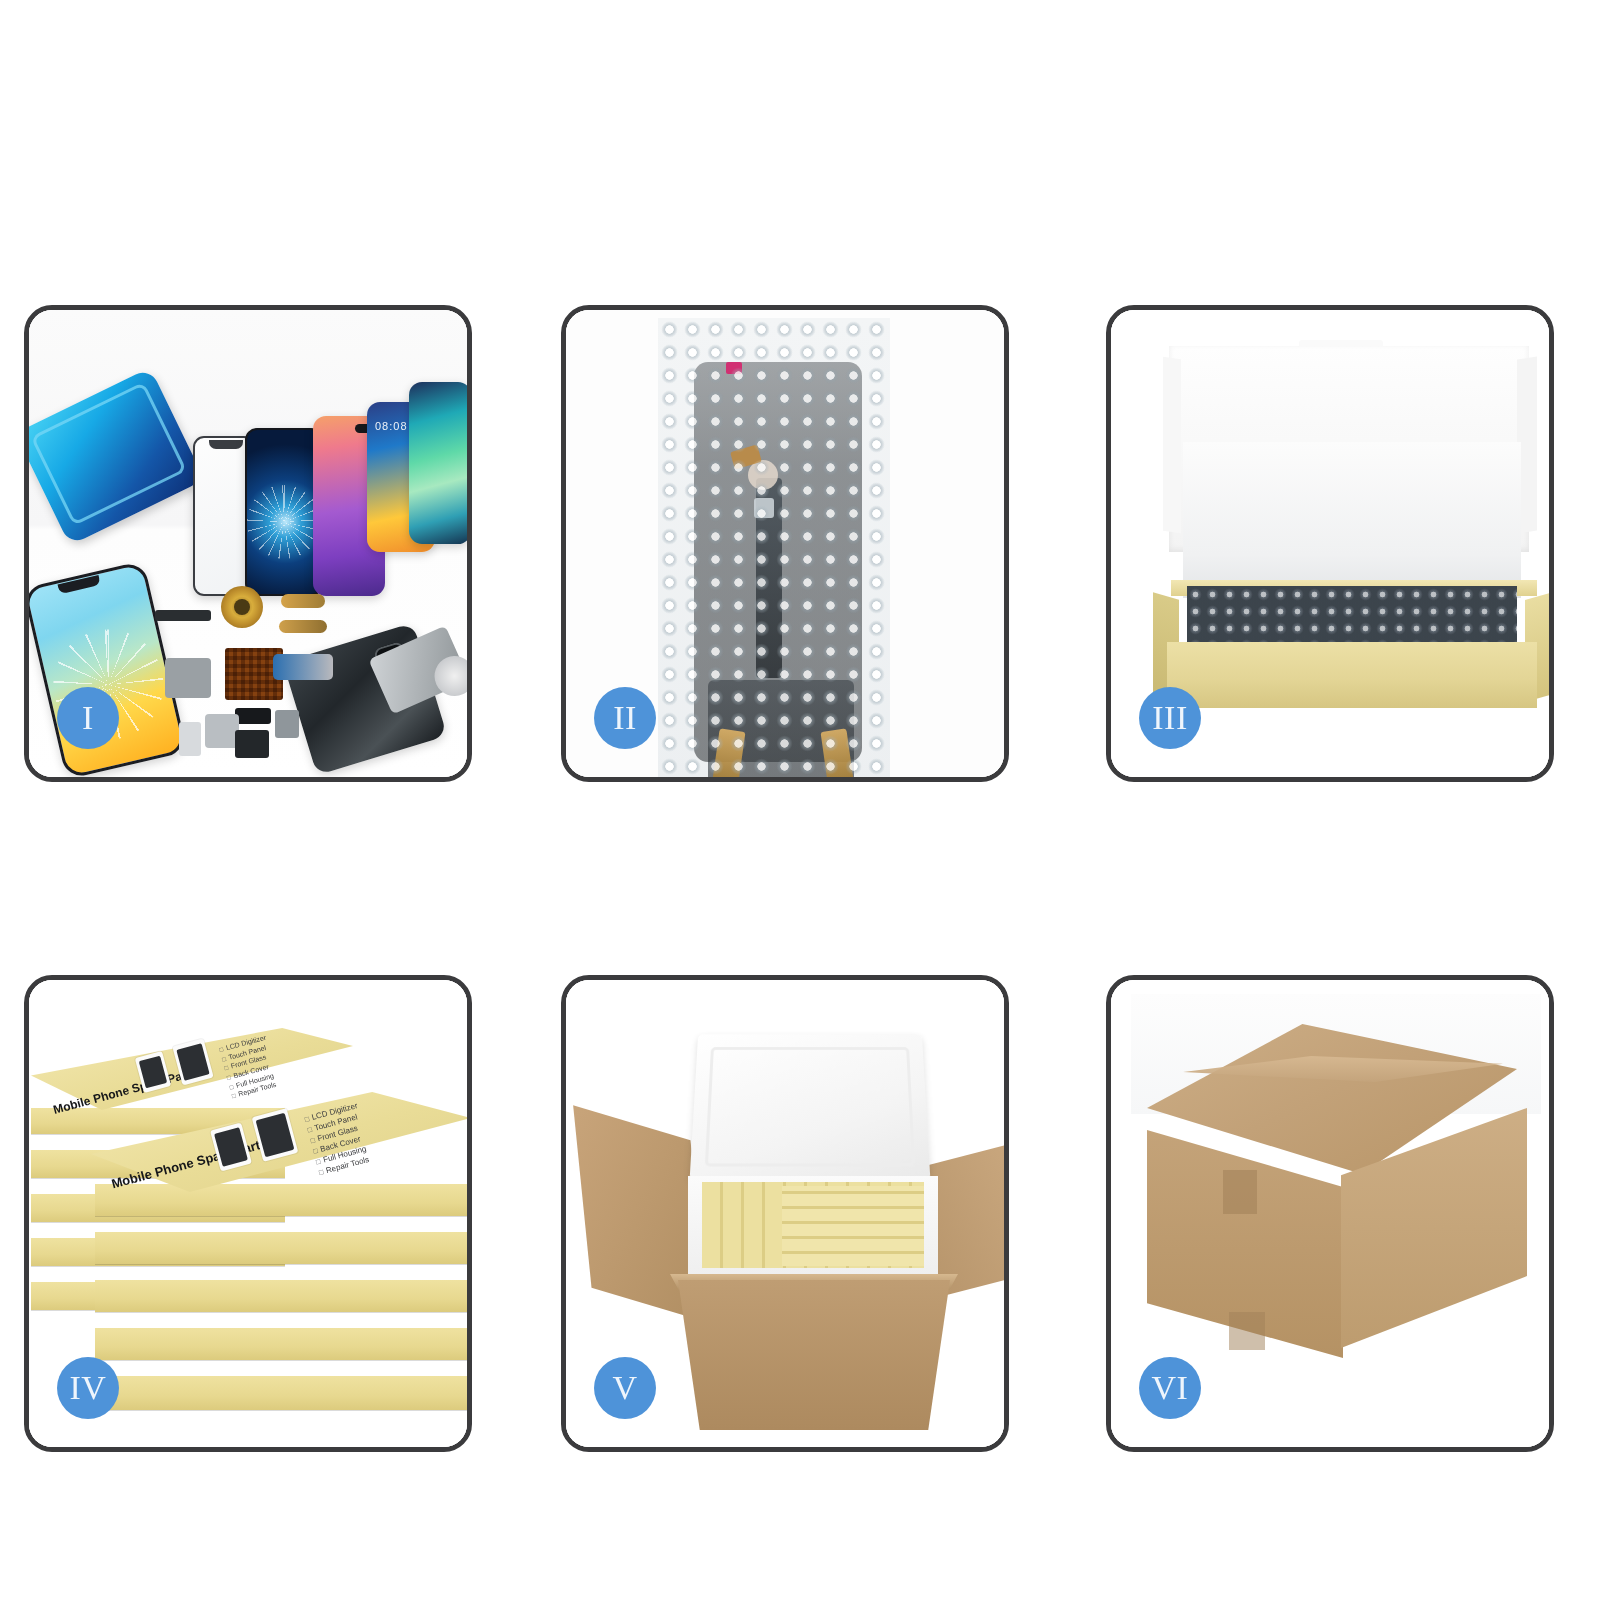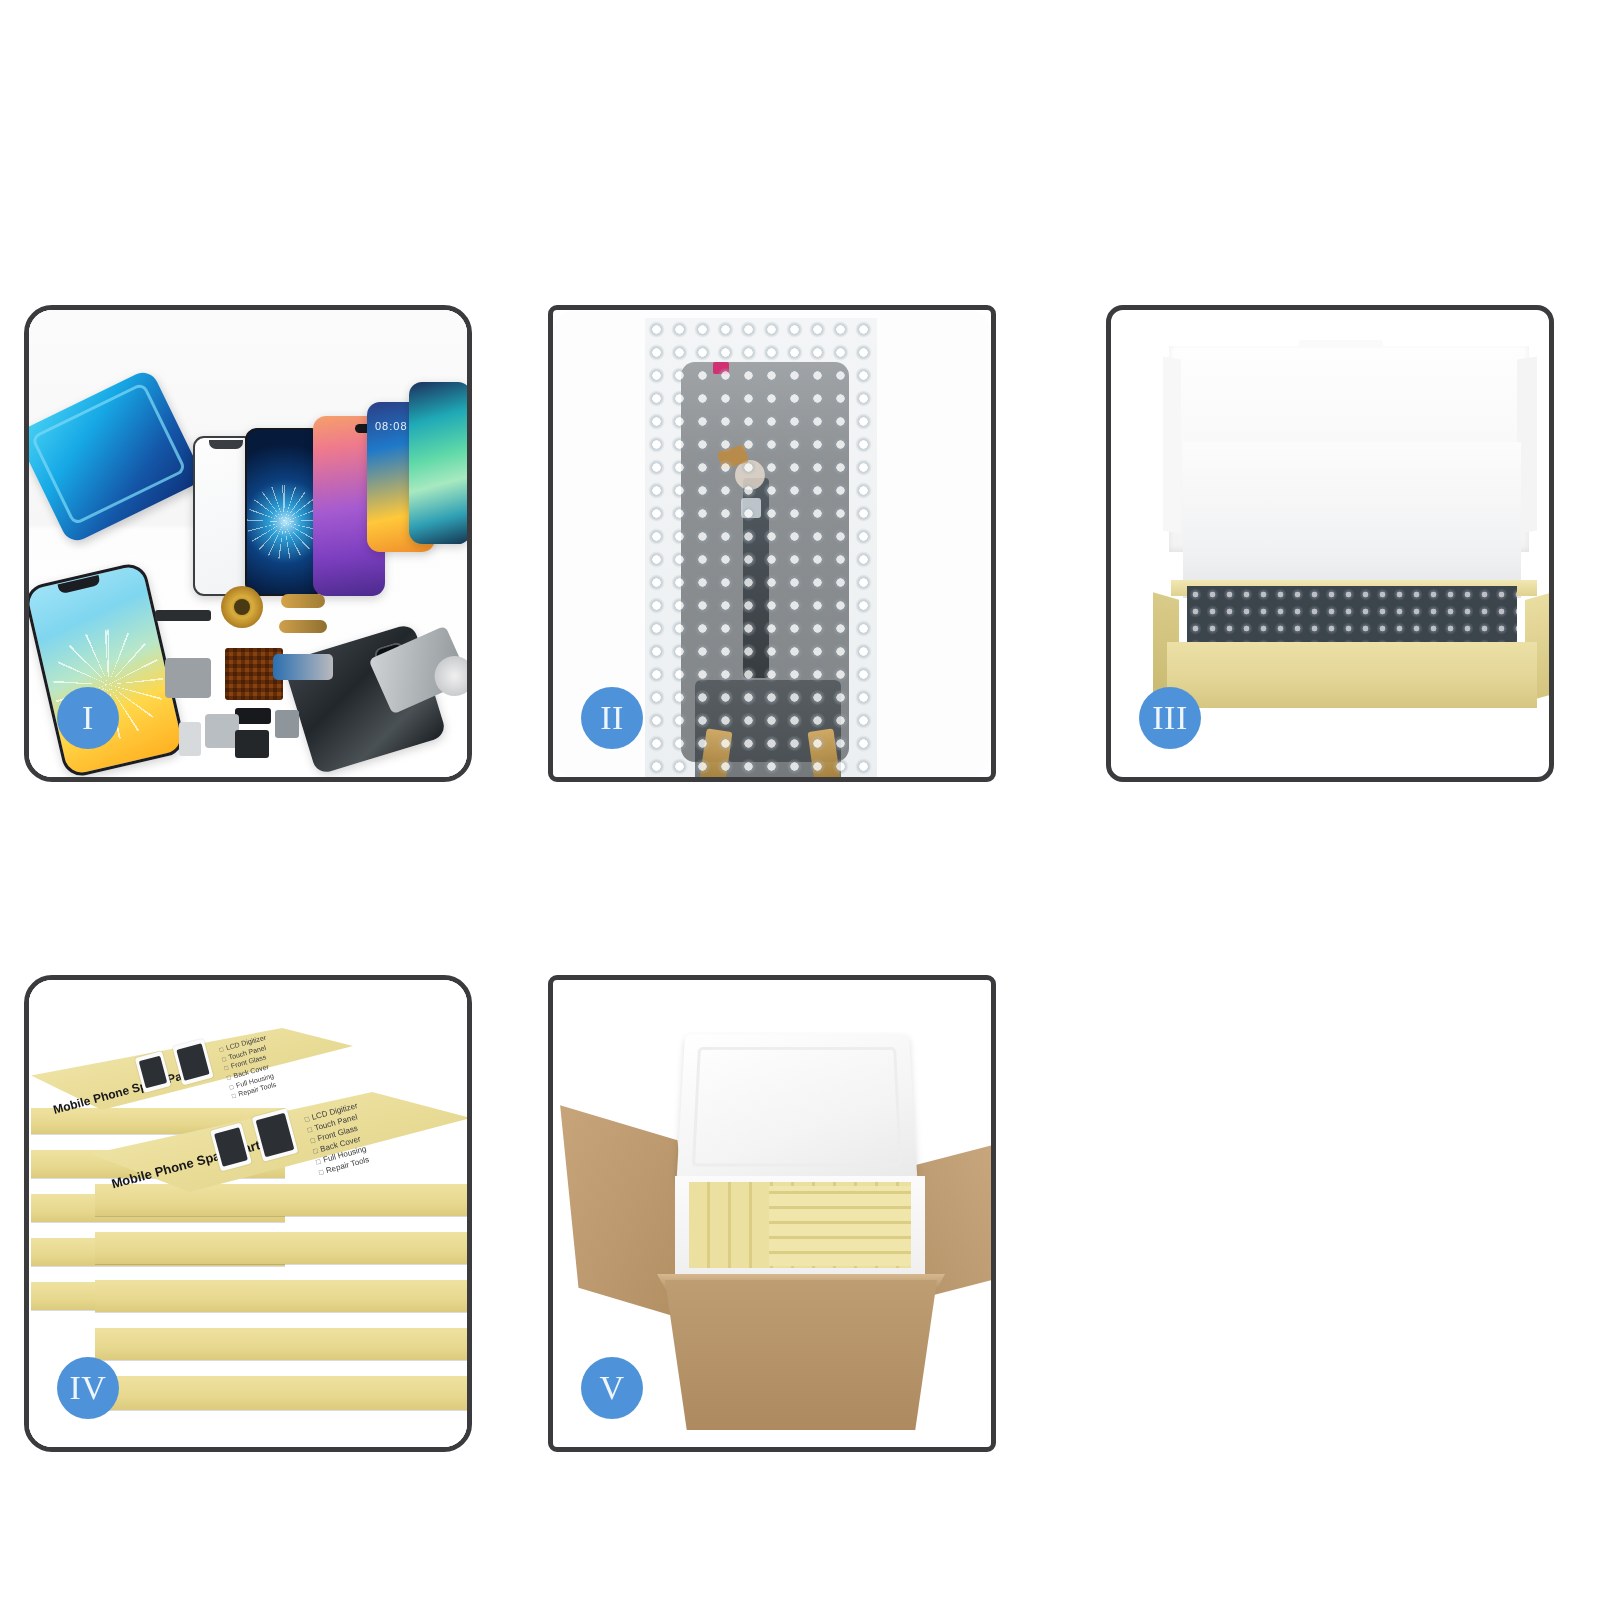--- a/index.html
+++ b/index.html
@@ -29,22 +29,22 @@
   .grid { position: absolute; top: 305px; left: 24px; width: 1552px; }
   .row { position: relative; height: 477px; }
   .row.row2 { margin-top: 193px; }
 
   .panel {
     position: absolute; top: 0; width: 448px; height: 477px;
     border: 5px solid #3b3b3d; border-radius: 28px;
     background: #ffffff; overflow: visible;
   }
   .panel.c0 { left: 0px; }
-  .panel.c1 { left: 524px; border-radius: 9px; }
-  .panel.c2 { left: 1082px; border-radius: 17px; }
+  .panel.c1 { left: 537px; }
+  .panel.c2 { left: 1082px; }
 
   .panel-inner {
     position: absolute; inset: 0;
     border-radius: 23px; overflow: hidden; background: #fff;
   }
 
   
   .badge {
     position: absolute; left: -31px; bottom: -31px;
     width: 62px; height: 62px; border-radius: 50%;
@@ -524,15 +524,29 @@
             <div class="c5-foam-box"></div>
             <div class="c5-gold-area"></div>
             <div class="c5-gold-area2"></div>
             <div class="c5-rim"></div>
             <div class="c5-body"></div>
           </div>
         </div>
         <div class="badge">V</div>
       </div>
 
+      <div class="panel c2">
+        <div class="panel-inner">
+          <div class="p6">
+            <div class="c6-bg"></div>
+            <div class="c6-top"></div>
+            <div class="c6-tape"></div>
+            <div class="c6-front"></div>
+            <div class="c6-side"></div>
+            <div class="c6-seam1"></div>
+            <div class="c6-seam2"></div>
+          </div>
+        </div>
+        <div class="badge">VI</div>
+      </div>
     </div>
   </div>
 </div>
 
 </body></html>

